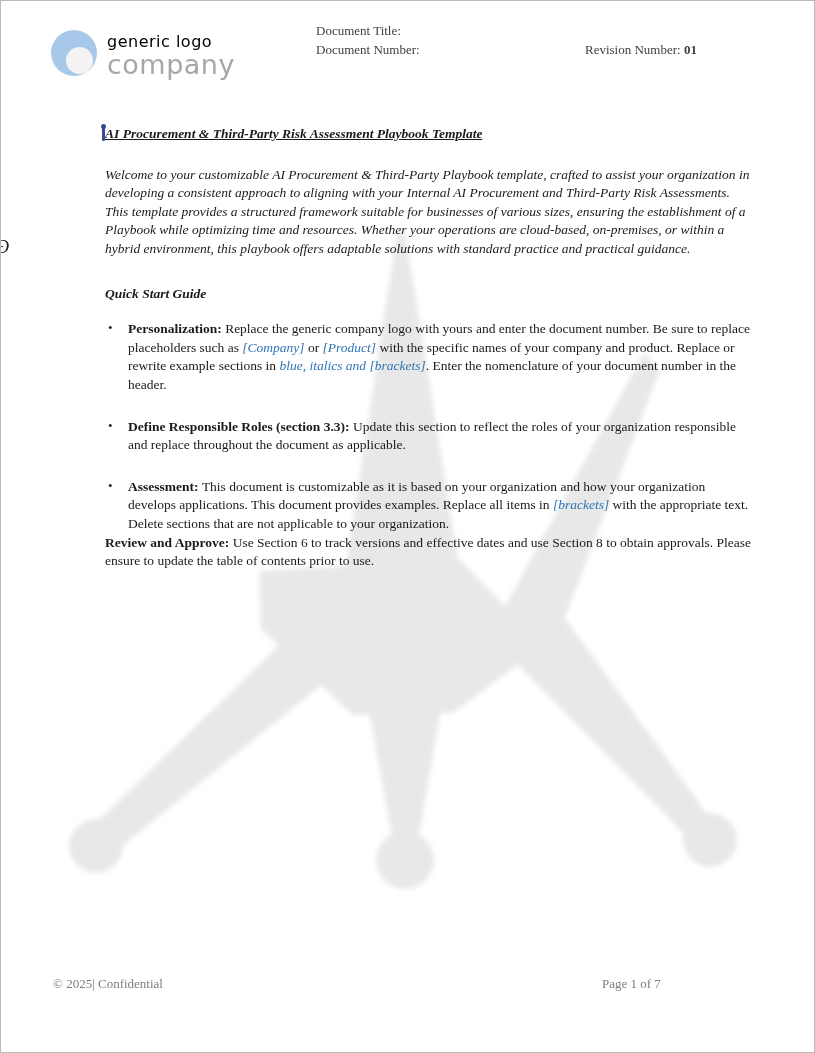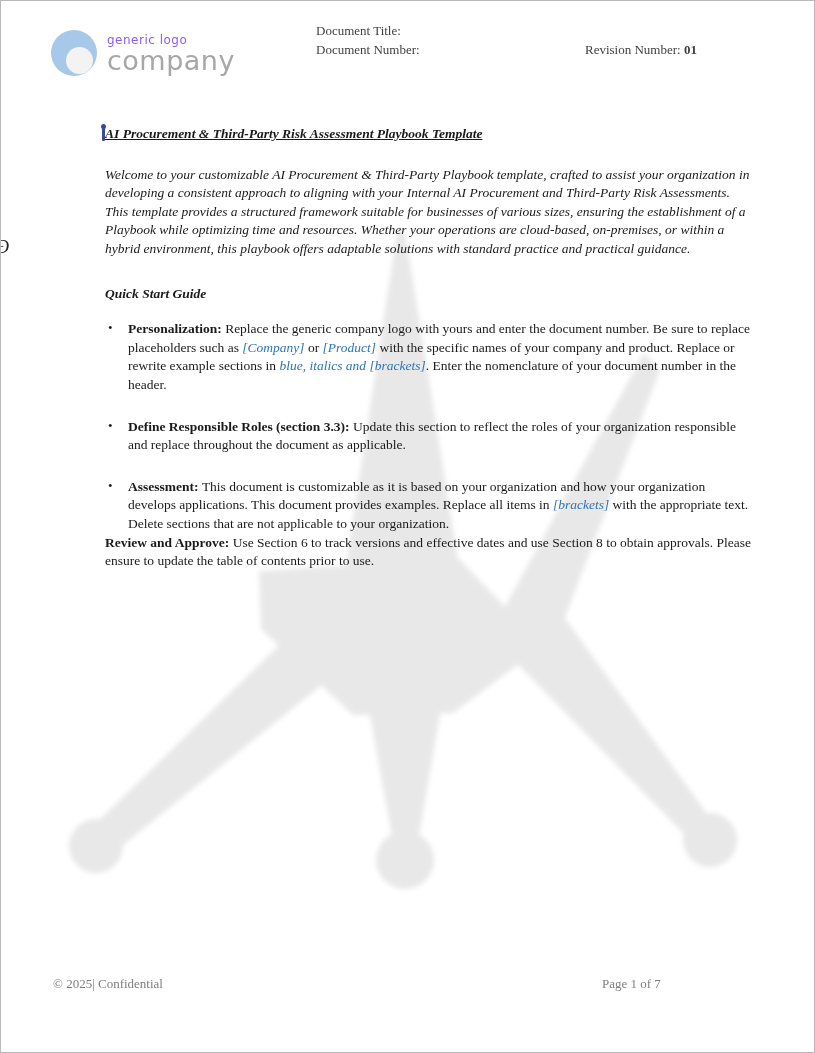--- a/index.html
+++ b/index.html
@@ -13,21 +13,21 @@
     font-family:"Liberation Serif", serif;
     color:#1a1a1a;
   }
   
   .watermark{position:absolute;left:0;top:0;z-index:0;pointer-events:none;}
   
   .logo{position:absolute;left:50px;top:27px;width:230px;height:52px;z-index:2;}
   .logo-circle{position:absolute;left:0;top:2px;width:46px;height:46px;border-radius:50%;background:#a7c8e9;}
   .logo-inner{position:absolute;left:15px;top:17px;width:27px;height:27px;border-radius:50%;background:#f3f3f3;}
   .logo-text{position:absolute;left:56px;top:6px;font-family:"DejaVu Sans",sans-serif;line-height:1;}
-  .logo-top{font-size:12px;color:#8b5cf6;letter-spacing:.5px;}
+  .logo-top{font-size:16px;color:#000000;letter-spacing:.5px;}
   .logo-name{font-size:27px;color:#a8a6a6;letter-spacing:.5px;margin-top:1px;}
   .doc-meta{position:absolute;left:315px;top:20px;width:438px;z-index:2;font-size:13px;line-height:19px;}
   .meta-row1{display:flex;}
   .meta-label{color:#3f3f3f;flex:0 0 118px;}
   .meta-title-value{flex:1;color:#1f1f1f;}
   .meta-row2{position:relative;height:20px;}
   .meta-revision{position:absolute;left:269px;top:0;color:#3f3f3f;white-space:nowrap;}
   .b{font-weight:bold;}
   .ug{
     text-decoration:underline;

